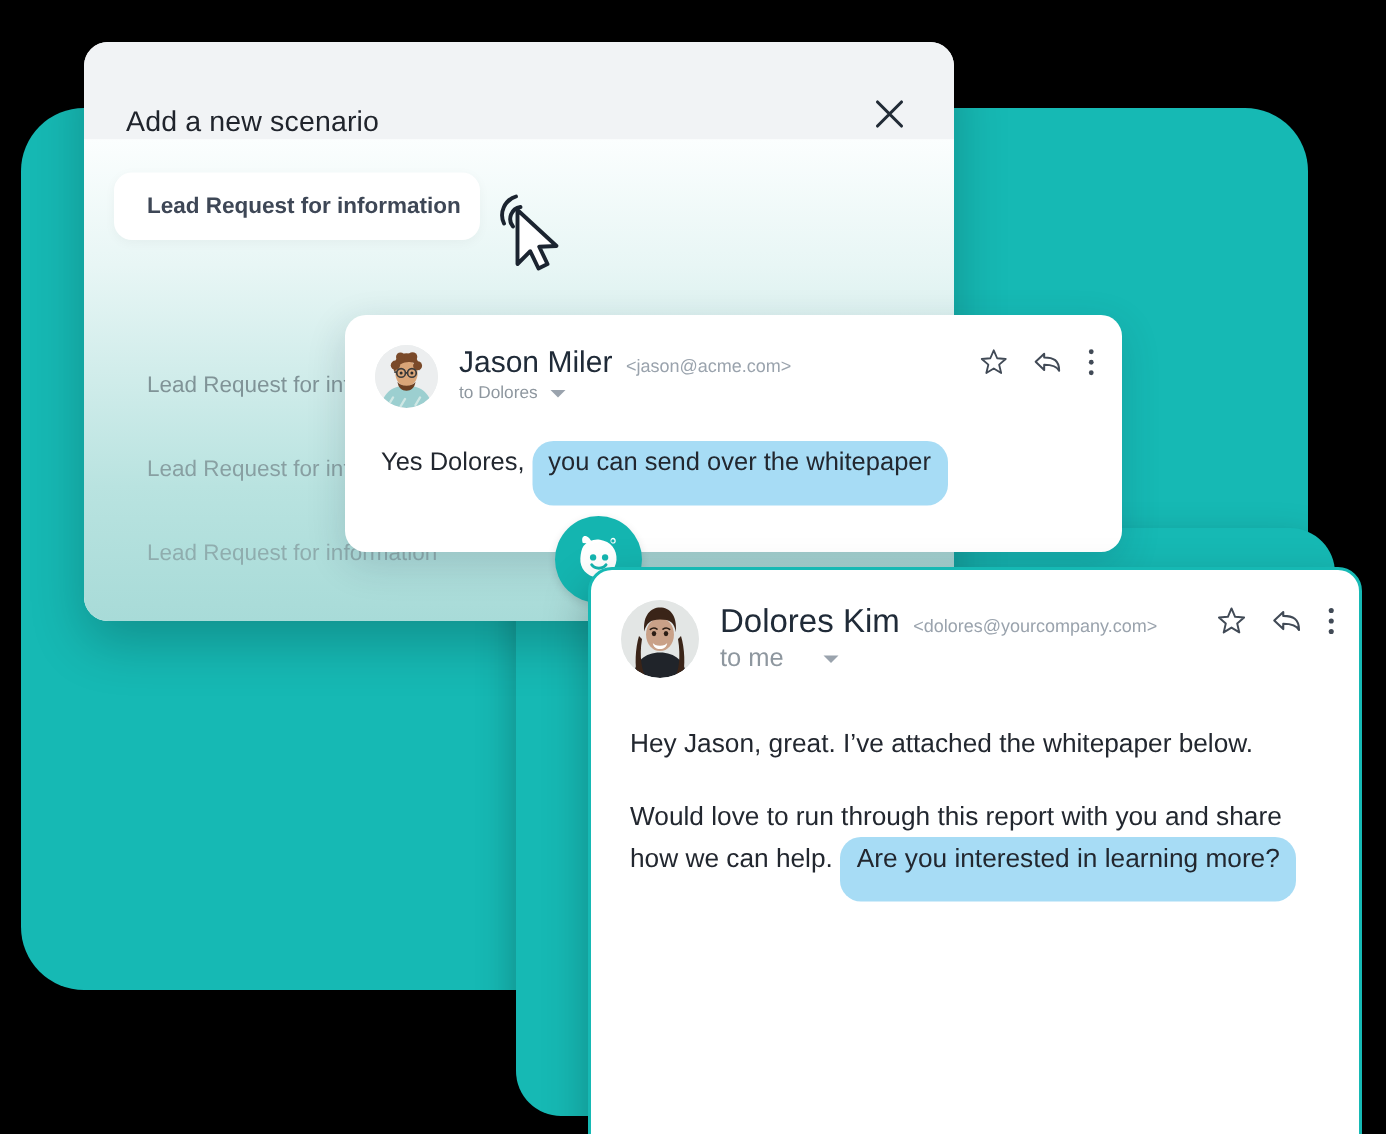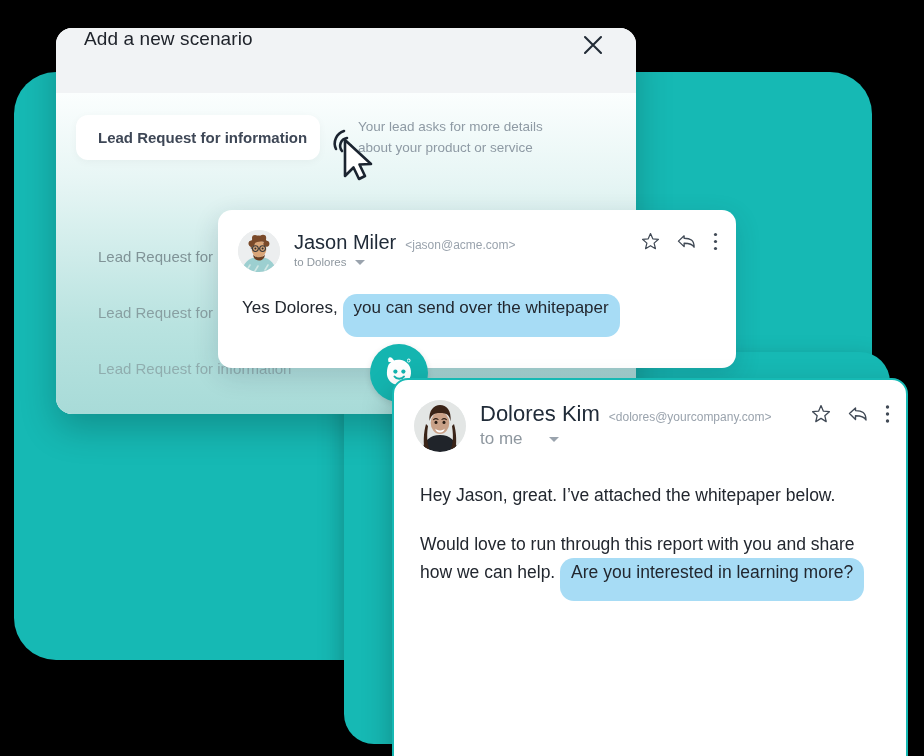--- a/index.html
+++ b/index.html
@@ -51,21 +51,21 @@
     height: 386px;
     border-radius: 16px;
     overflow: hidden;
     box-shadow: 0 14px 36px rgba(0,0,0,0.22);
     background: #ffffff;
   }
   .modal-header {
     height: 65px;
     background: #f1f3f5;
     display: flex;
-    align-items: flex-start;
+    align-items: flex-end;
     justify-content: space-between;
     padding: 0 26px 0 28px;
     box-sizing: border-box;
   }
   .modal-title {
     font-size: 19px;
     color: #20242c;
     letter-spacing: 0.1px;
   }
   .close-btn {
@@ -135,21 +135,21 @@
     left: 322px;
     top: 118px;
     width: 62px;
     height: 66px;
     pointer-events: none;
   }
 
   
   .card-jason {
     position: absolute;
-    left: 218px;
+    left: 230px;
     top: 210px;
     width: 518px;
     height: 158px;
     background: #ffffff;
     border-radius: 14px;
     box-shadow: 0 8px 26px rgba(20,40,60,0.16);
     overflow: hidden;
   }
   .card-dolores {
     position: absolute;
@@ -319,21 +319,20 @@
         </svg>
       </div>
     </div>
 
     <div class="modal-body">
 
       <div class="scenario-row active">
         <div class="scenario-pill">
           <div class="label">Lead Request for information</div>
         </div>
-        <div class="scenario-desc">Your lead asks for more details about your product or service</div>
       </div>
 
       <div class="scenario-item si0">Lead Request for information</div>
       <div class="scenario-item si1">Lead Request for information</div>
       <div class="scenario-item si2">Lead Request for information</div>
 
     </div>
   </div>
 
   <div class="click-cursor">

